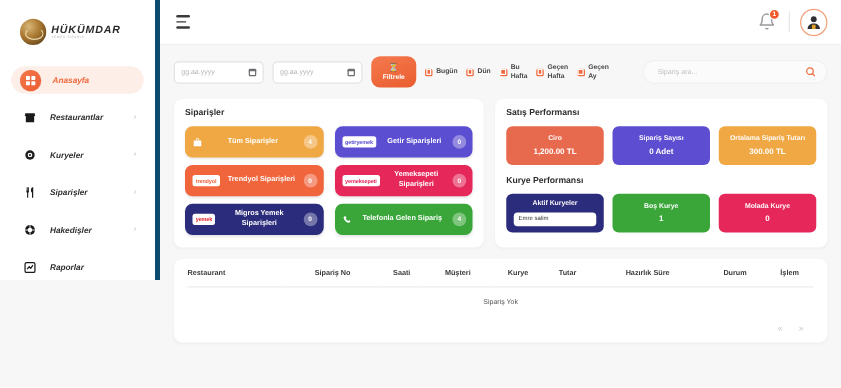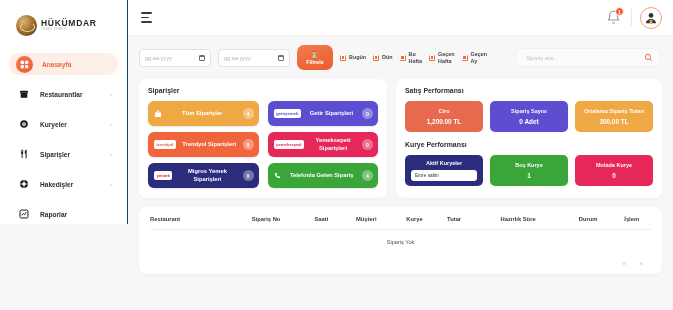--- a/index.html
+++ b/index.html
@@ -7,21 +7,22 @@
     width: 673px; height: 310px;
     font-family: "Liberation Sans", sans-serif;
     background: #ffffff; overflow: hidden;
   }
   #app { position: relative; width: 673px; height: 310px; display: flex; background: #f7f7f8; }
 
   
   #sidebar {
     width: 128px; height: 224px; background: #ffffff;
     flex: 0 0 128px; padding-top: 6px;
-    border-right: 1px solid #0c4a6e;
+    border-right: 4px solid #0c4a6e;
+    font-style: italic;
   }
   .brand { display: flex; align-items: center; gap: 4px; padding: 6px 0 0 16px; height: 32px; }
   .brand-emblem {
     width: 21px; height: 21px; border-radius: 50%;
     background: radial-gradient(circle at 34% 30%, #d9b678 0%, #a8762f 45%, #4a3418 100%);
     position: relative; flex: 0 0 21px;
   }
   .brand-emblem::after {
     content: ""; position: absolute; left: 4px; top: 7px;
     width: 13px; height: 8px; border-radius: 50%;

